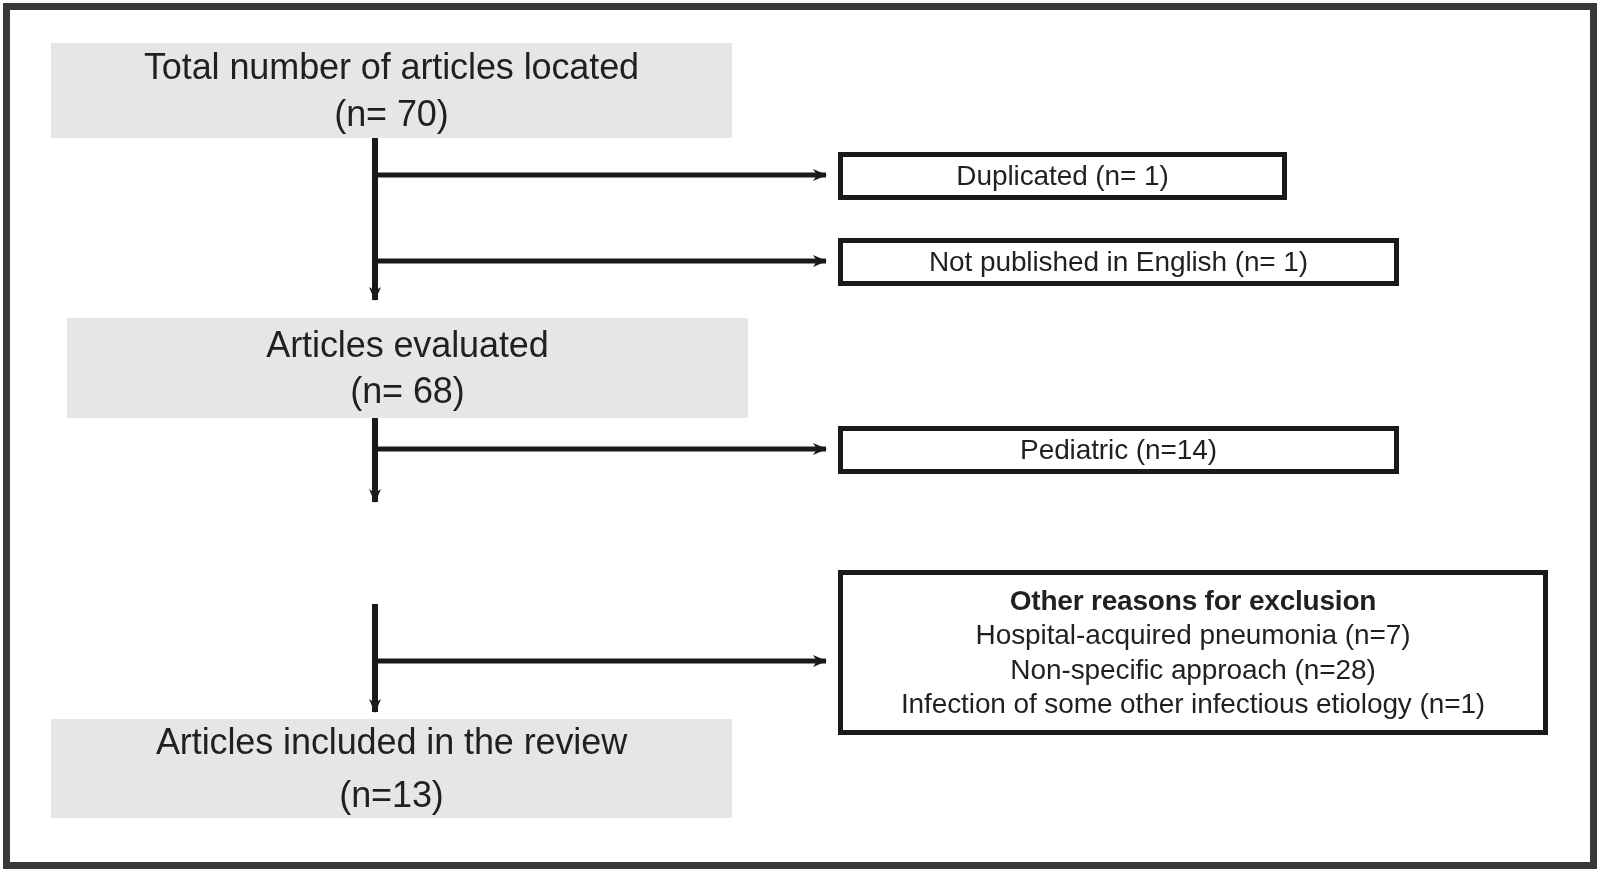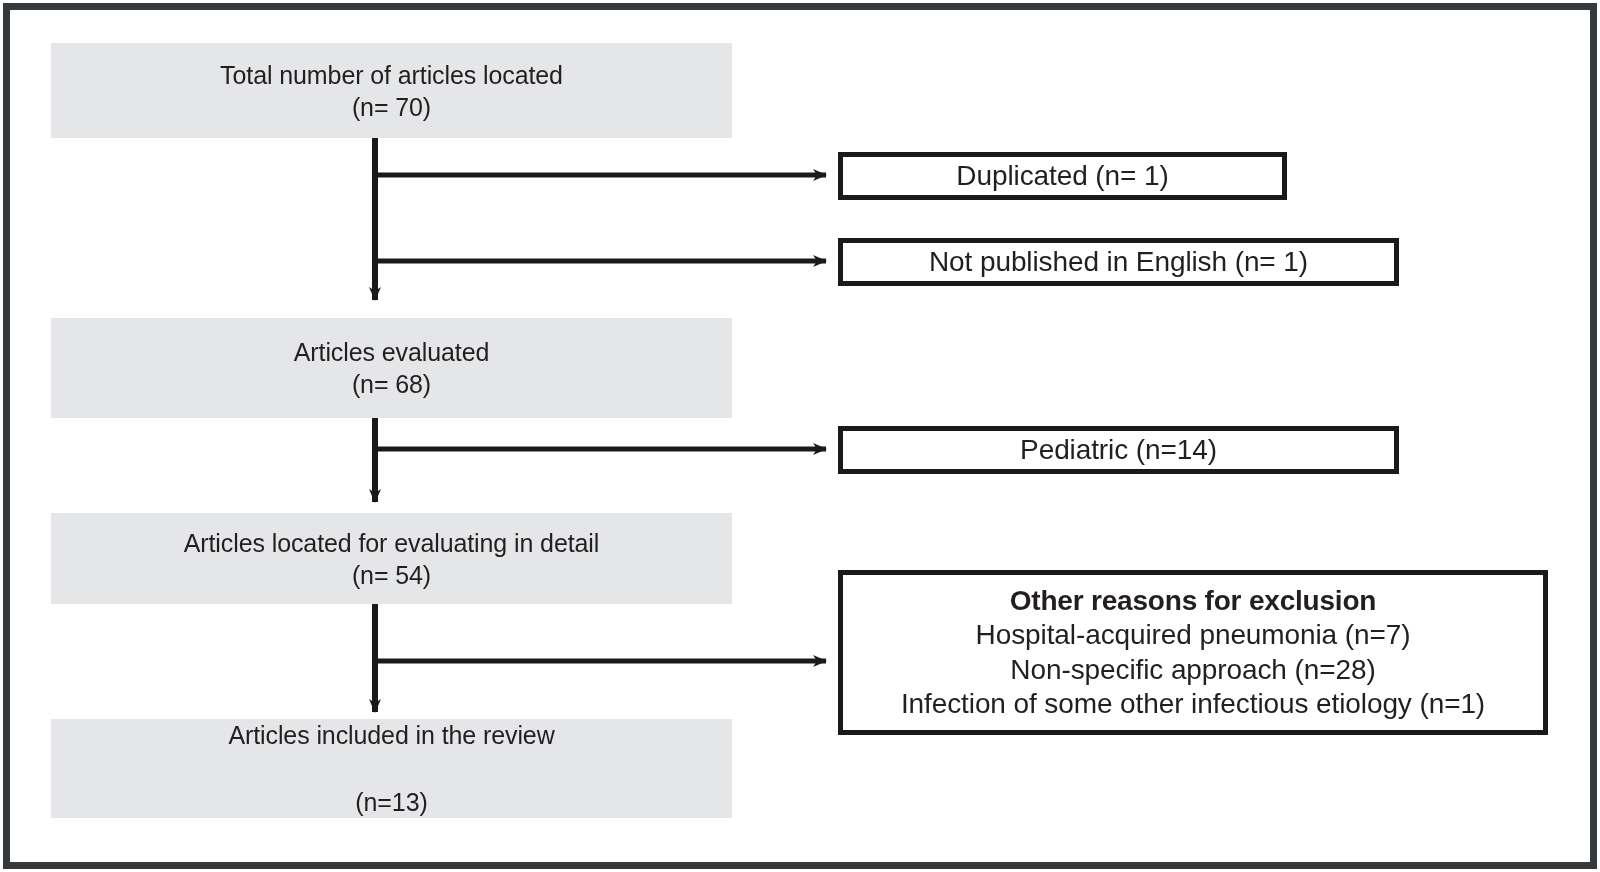--- a/index.html
+++ b/index.html
@@ -42,21 +42,21 @@
     flex-direction: column;
     align-items: center;
     justify-content: center;
     text-align: center;
     color: #231f20;
     line-height: 1.28;
   }
   .node.stage {
     background: #e5e6e8;
     border: none;
-    font-size: 25px;
+    font-size: 36px;
     font-weight: 400;
     letter-spacing: -0.1px;
   }
   .node.exclusion {
     background: #ffffff;
     border: 5px solid #1a1a1a;
     font-size: 28px;
     font-weight: 400;
     letter-spacing: -0.1px;
   }
@@ -126,29 +126,25 @@
     </svg>
   </div>
 
   <div class="canvas">
 
     <div class="node stage" style="left:51px; top:43px; width:681px; height:95px;">
       <span class="line">Total number of articles located</span>
       <span class="line">(n= 70)</span>
     </div>
 
-    <div class="node stage" style="left:51px; top:318px; width:681px; height:100px;">
+    <div class="node stage" style="left:67px; top:318px; width:681px; height:100px;">
       <span class="line">Articles evaluated</span>
       <span class="line">(n= 68)</span>
     </div>
 
-    <div class="node stage" style="left:51px; top:513px; width:681px; height:91px;">
-      <span class="line">Articles located for evaluating in detail</span>
-      <span class="line">(n= 54)</span>
-    </div>
 
     <div class="node stage" style="left:51px; top:719px; width:681px; height:99px;justify-content:space-between;">
       <span class="line">Articles included in the review</span>
       <span class="line">(n=13)</span>
     </div>
 
     <div class="node exclusion" style="left:838px; top:152px; width:449px; height:48px;">
       <span class="line">Duplicated (n= 1)</span>
     </div>
 

